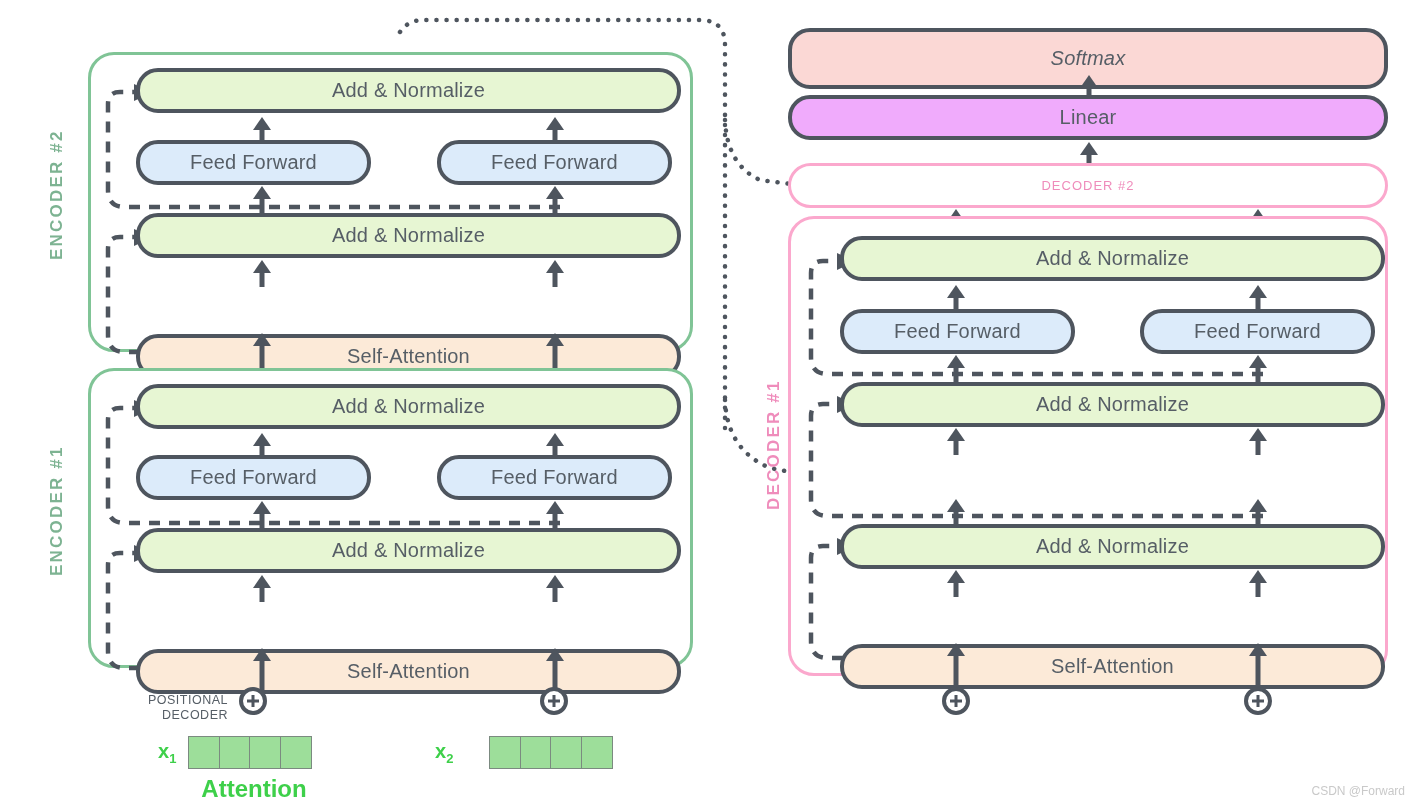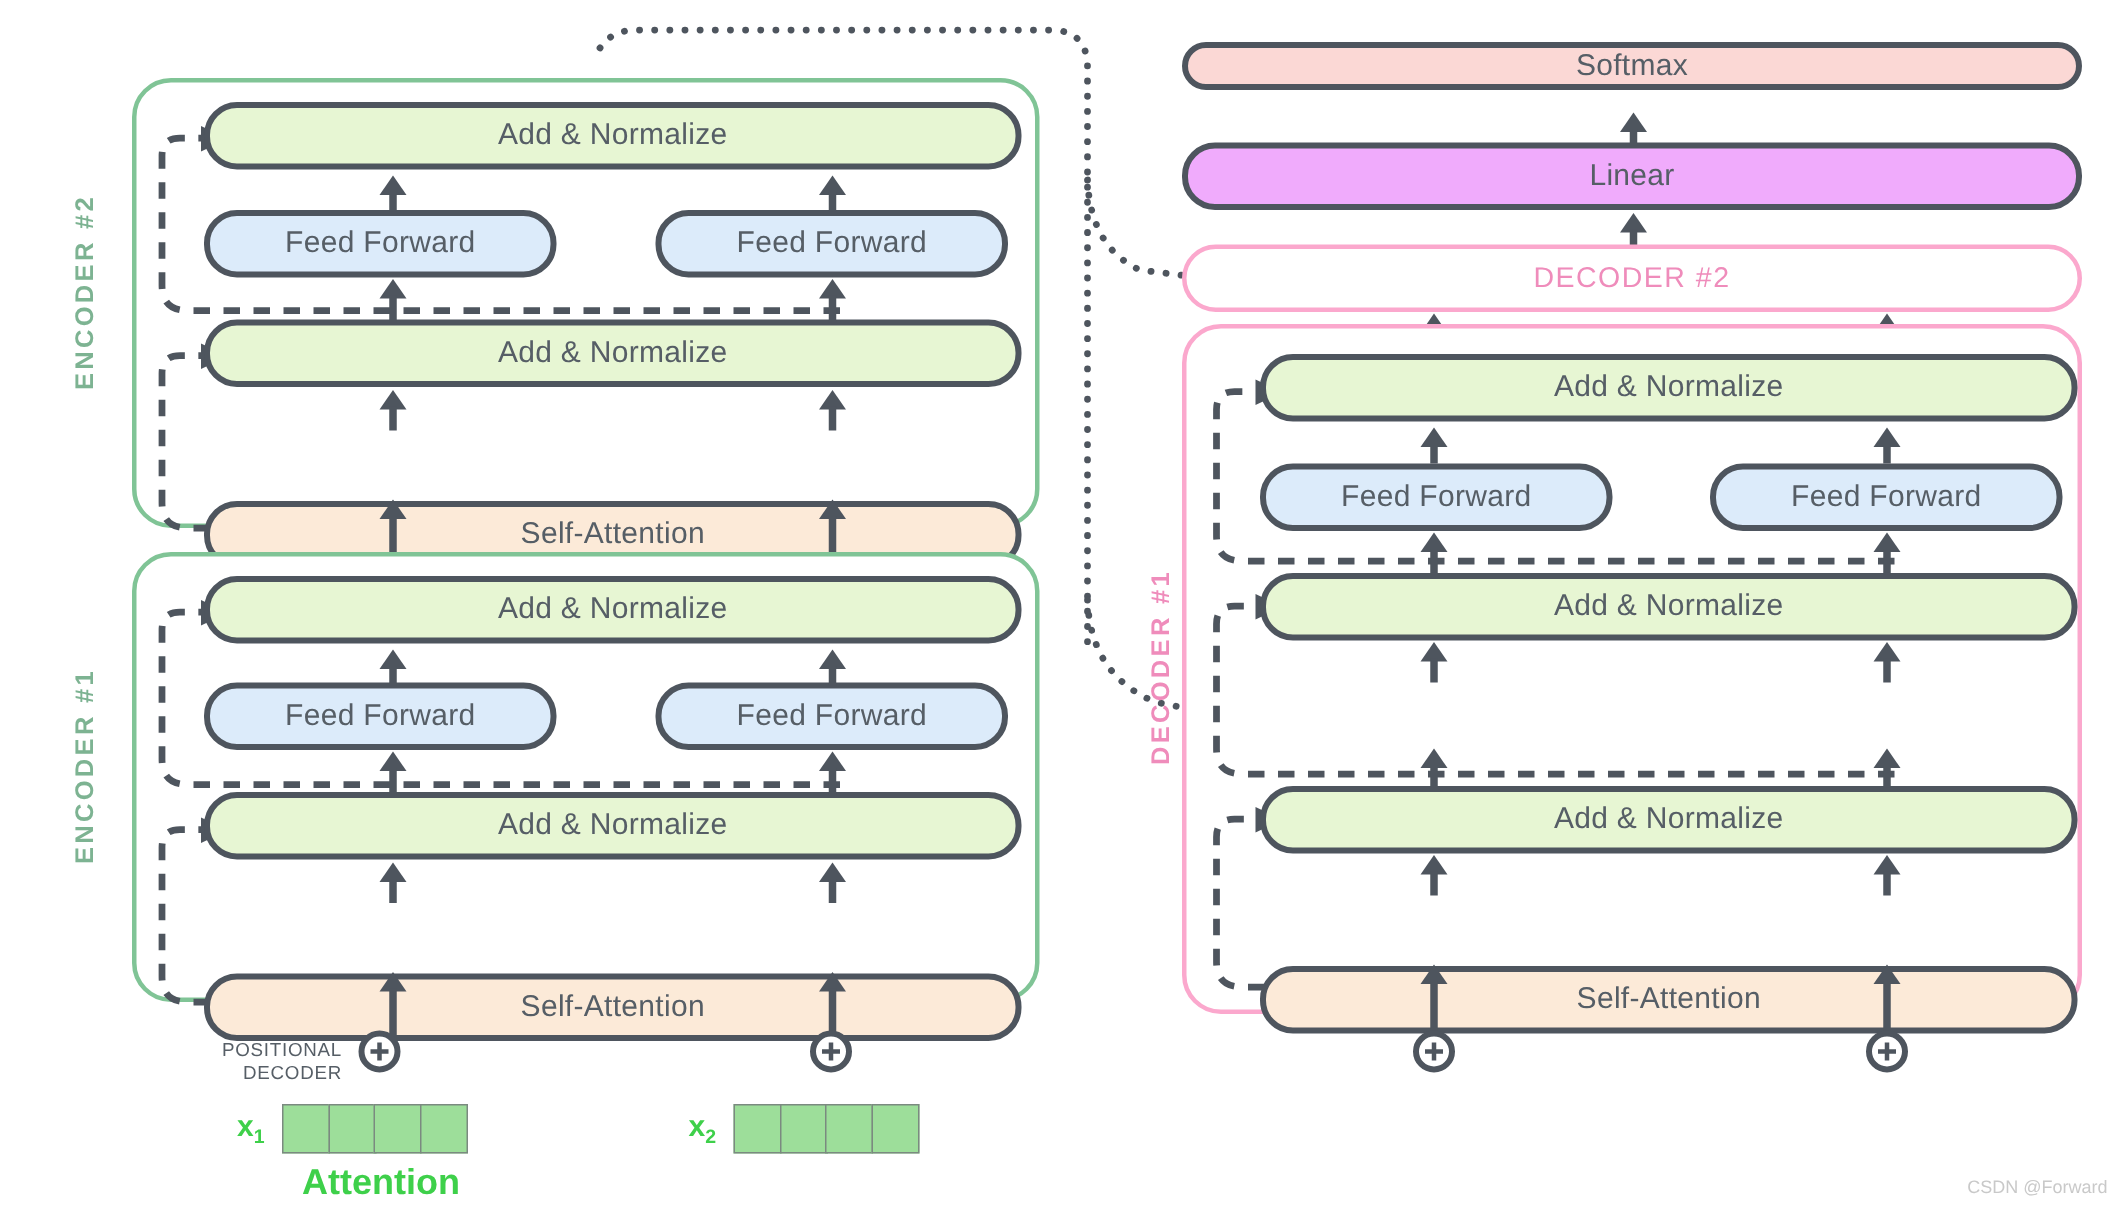--- a/index.html
+++ b/index.html
@@ -43,21 +43,21 @@
     font-size:17px;
     font-weight:bold;
     letter-spacing:2.2px;
     transform-origin:50% 50%;
     white-space:nowrap;
   }
   .lbl-enc{color:#7db392;}
   .lbl-dec{color:#ef8cbb;}
 
   .dec2-label{
-    color:#ef8cbb;font-size:19px;font-weight:normal;letter-spacing:1px;
+    color:#ef8cbb;font-size:13px;font-weight:normal;letter-spacing:1px;
   }
 
   
   .arrow{position:absolute;}
   .arrow .shaft{
     position:absolute;left:50%;transform:translateX(-50%);
     width:5px;background:#4e555e;bottom:0;
   }
   .arrow .head{
     position:absolute;left:50%;top:0;transform:translateX(-50%);
@@ -260,25 +260,25 @@
     <span>x</span><sub>1</sub>
   </div>
   <div class="word" style="left:158px;top:775px;width:192px;">Attention</div>
 
   <div class="embed" style="left:489px;top:736px;">
     <div class="cell"></div>
     <div class="cell"></div>
     <div class="cell"></div>
     <div class="cell"></div>
   </div>
-  <div class="xlab" style="left:459px;top:740px;">
+  <div class="xlab" style="left:435px;top:740px;">
     <span>x</span><sub>2</sub>
   </div>
 
-  <div class="blk salmon" style="left:788px;top:28px;width:600px;height:32px;">Softmax</div>
+  <div class="blk salmon" style="left:788px;top:28px;width:600px;height:61px;font-style:italic;">Softmax</div>
 
   <div class="blk lilac" style="left:788px;top:95px;width:600px;height:45px;">Linear</div>
 
   <div class="arrow" style="left:1080px;top:75px;width:18px;height:22px;">
       <div class="head"></div>
       <div class="shaft" style="top:11px;height:11px;"></div>
     </div>
   <div class="arrow" style="left:1080px;top:142px;width:18px;height:23px;">
       <div class="head"></div>
       <div class="shaft" style="top:11px;height:12px;"></div>

